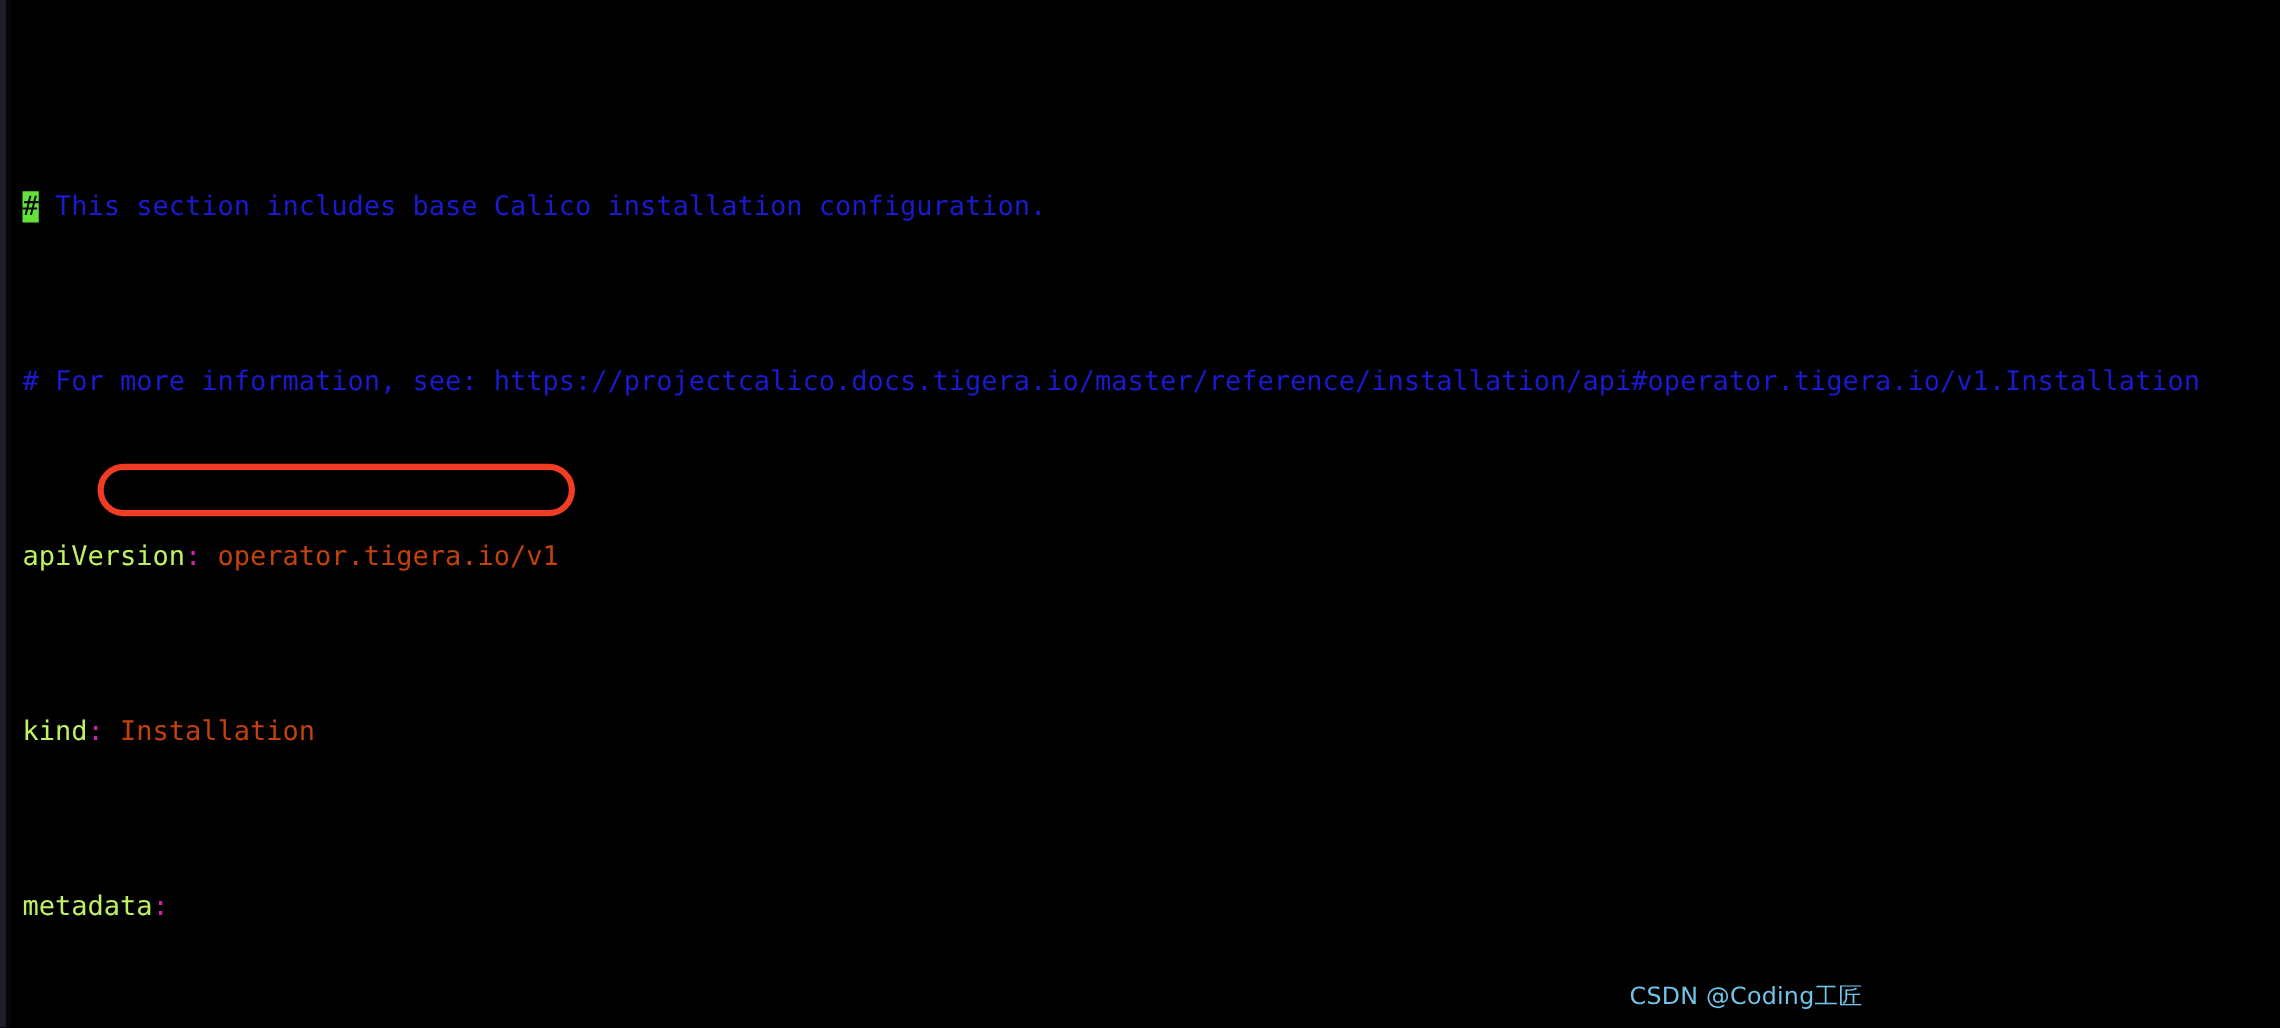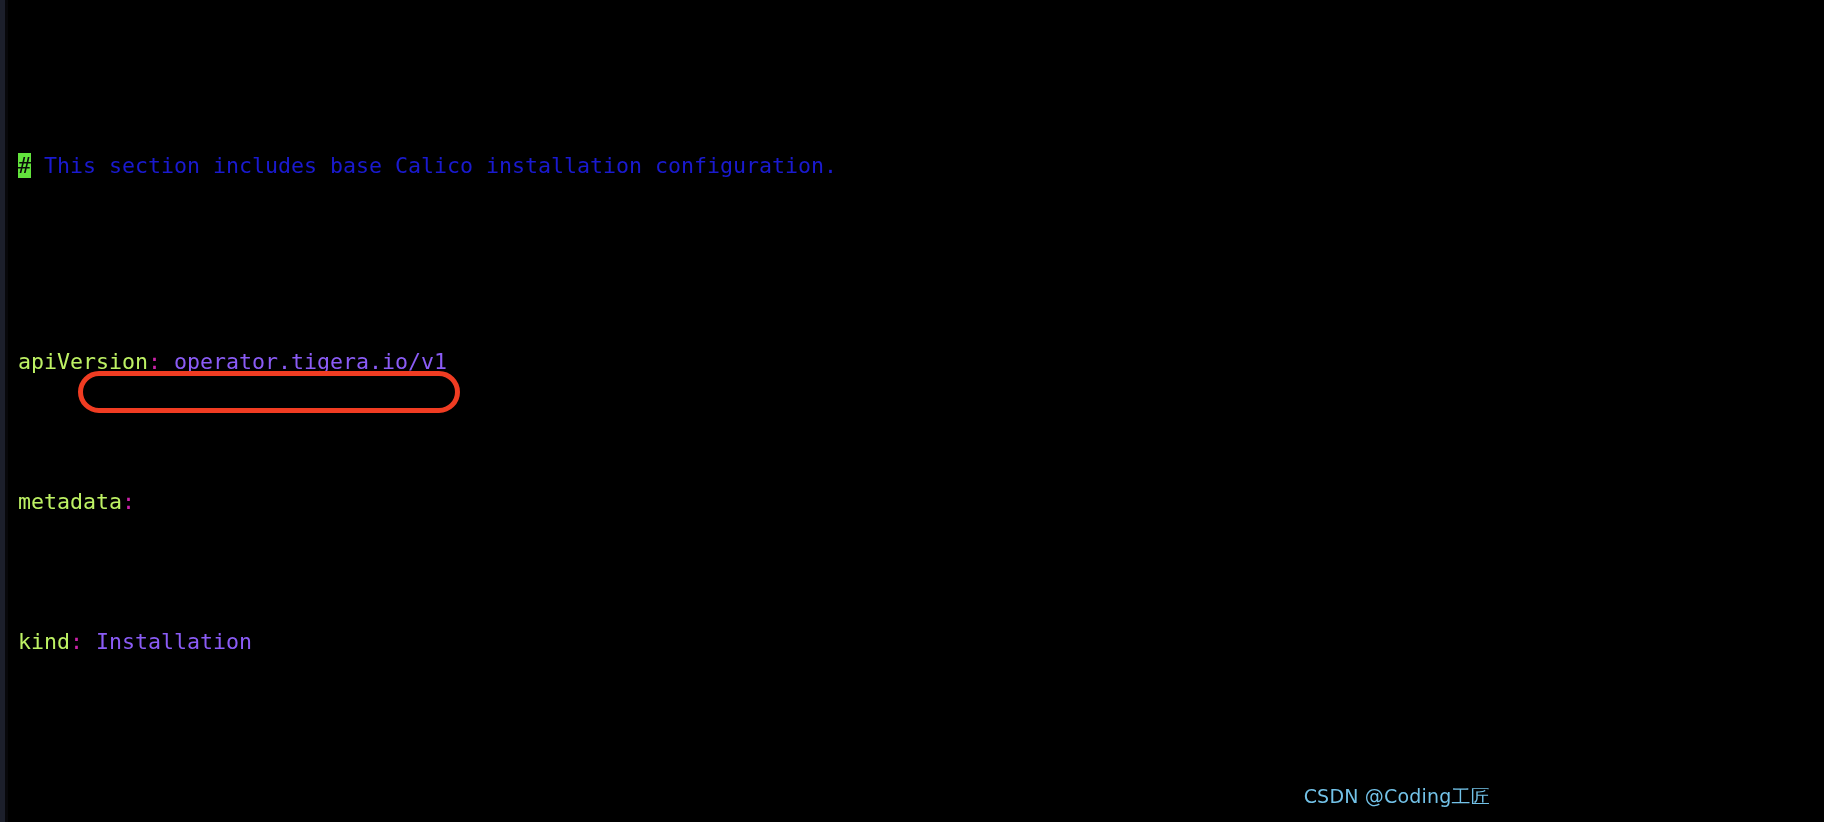--- a/index.html
+++ b/index.html
@@ -57,21 +57,21 @@
   .ln {
     height: 28px;
     white-space: pre;
     display: block;
   }
 
   
   .c-comment   { color: #1a1ad0; }              
   .c-key       { color: #bef264; }              
   .c-colon     { color: #cc22aa; }              
-  .c-val       { color: #8b5cf6; }   
+  .c-val       { color: #c2410c; }   
   .hl-cursor   { background: #62e33c; color: #0a0a0a; }   
 
   
   #annotation-box {
     position: absolute;
     left: 78px;
     top: 371px;
     width: 382px;
     height: 42px;
     border: 5px solid #f03c22;
@@ -99,29 +99,30 @@
 
   <div id="left-edge"></div>
   <div id="left-edge-inner"></div>
 
   <div id="buffer">
 
     
     <div class="ln"><span class="hl-cursor">#</span><span class="c-comment"> This section includes base Calico installation configuration.</span></div>
 
     
+    <div class="ln"><span class="c-comment"># For more information, see: https://projectcalico.docs.tigera.io/master/reference/installation/api#operator.tigera.io/v1.Installation</span></div>
 
     
     <div class="ln"><span class="c-key">apiVersion</span><span class="c-colon">:</span><span class="c-val"> operator.tigera.io/v1</span></div>
 
     
-    <div class="ln"><span class="c-key">metadata</span><span class="c-colon">:</span></div>
+    <div class="ln"><span class="c-key">kind</span><span class="c-colon">:</span><span class="c-val"> Installation</span></div>
 
     
-    <div class="ln"><span class="c-key">kind</span><span class="c-colon">:</span><span class="c-val"> Installation</span></div>
+    <div class="ln"><span class="c-key">metadata</span><span class="c-colon">:</span></div>
 
     
     
 
     
     
 
     
     
 

